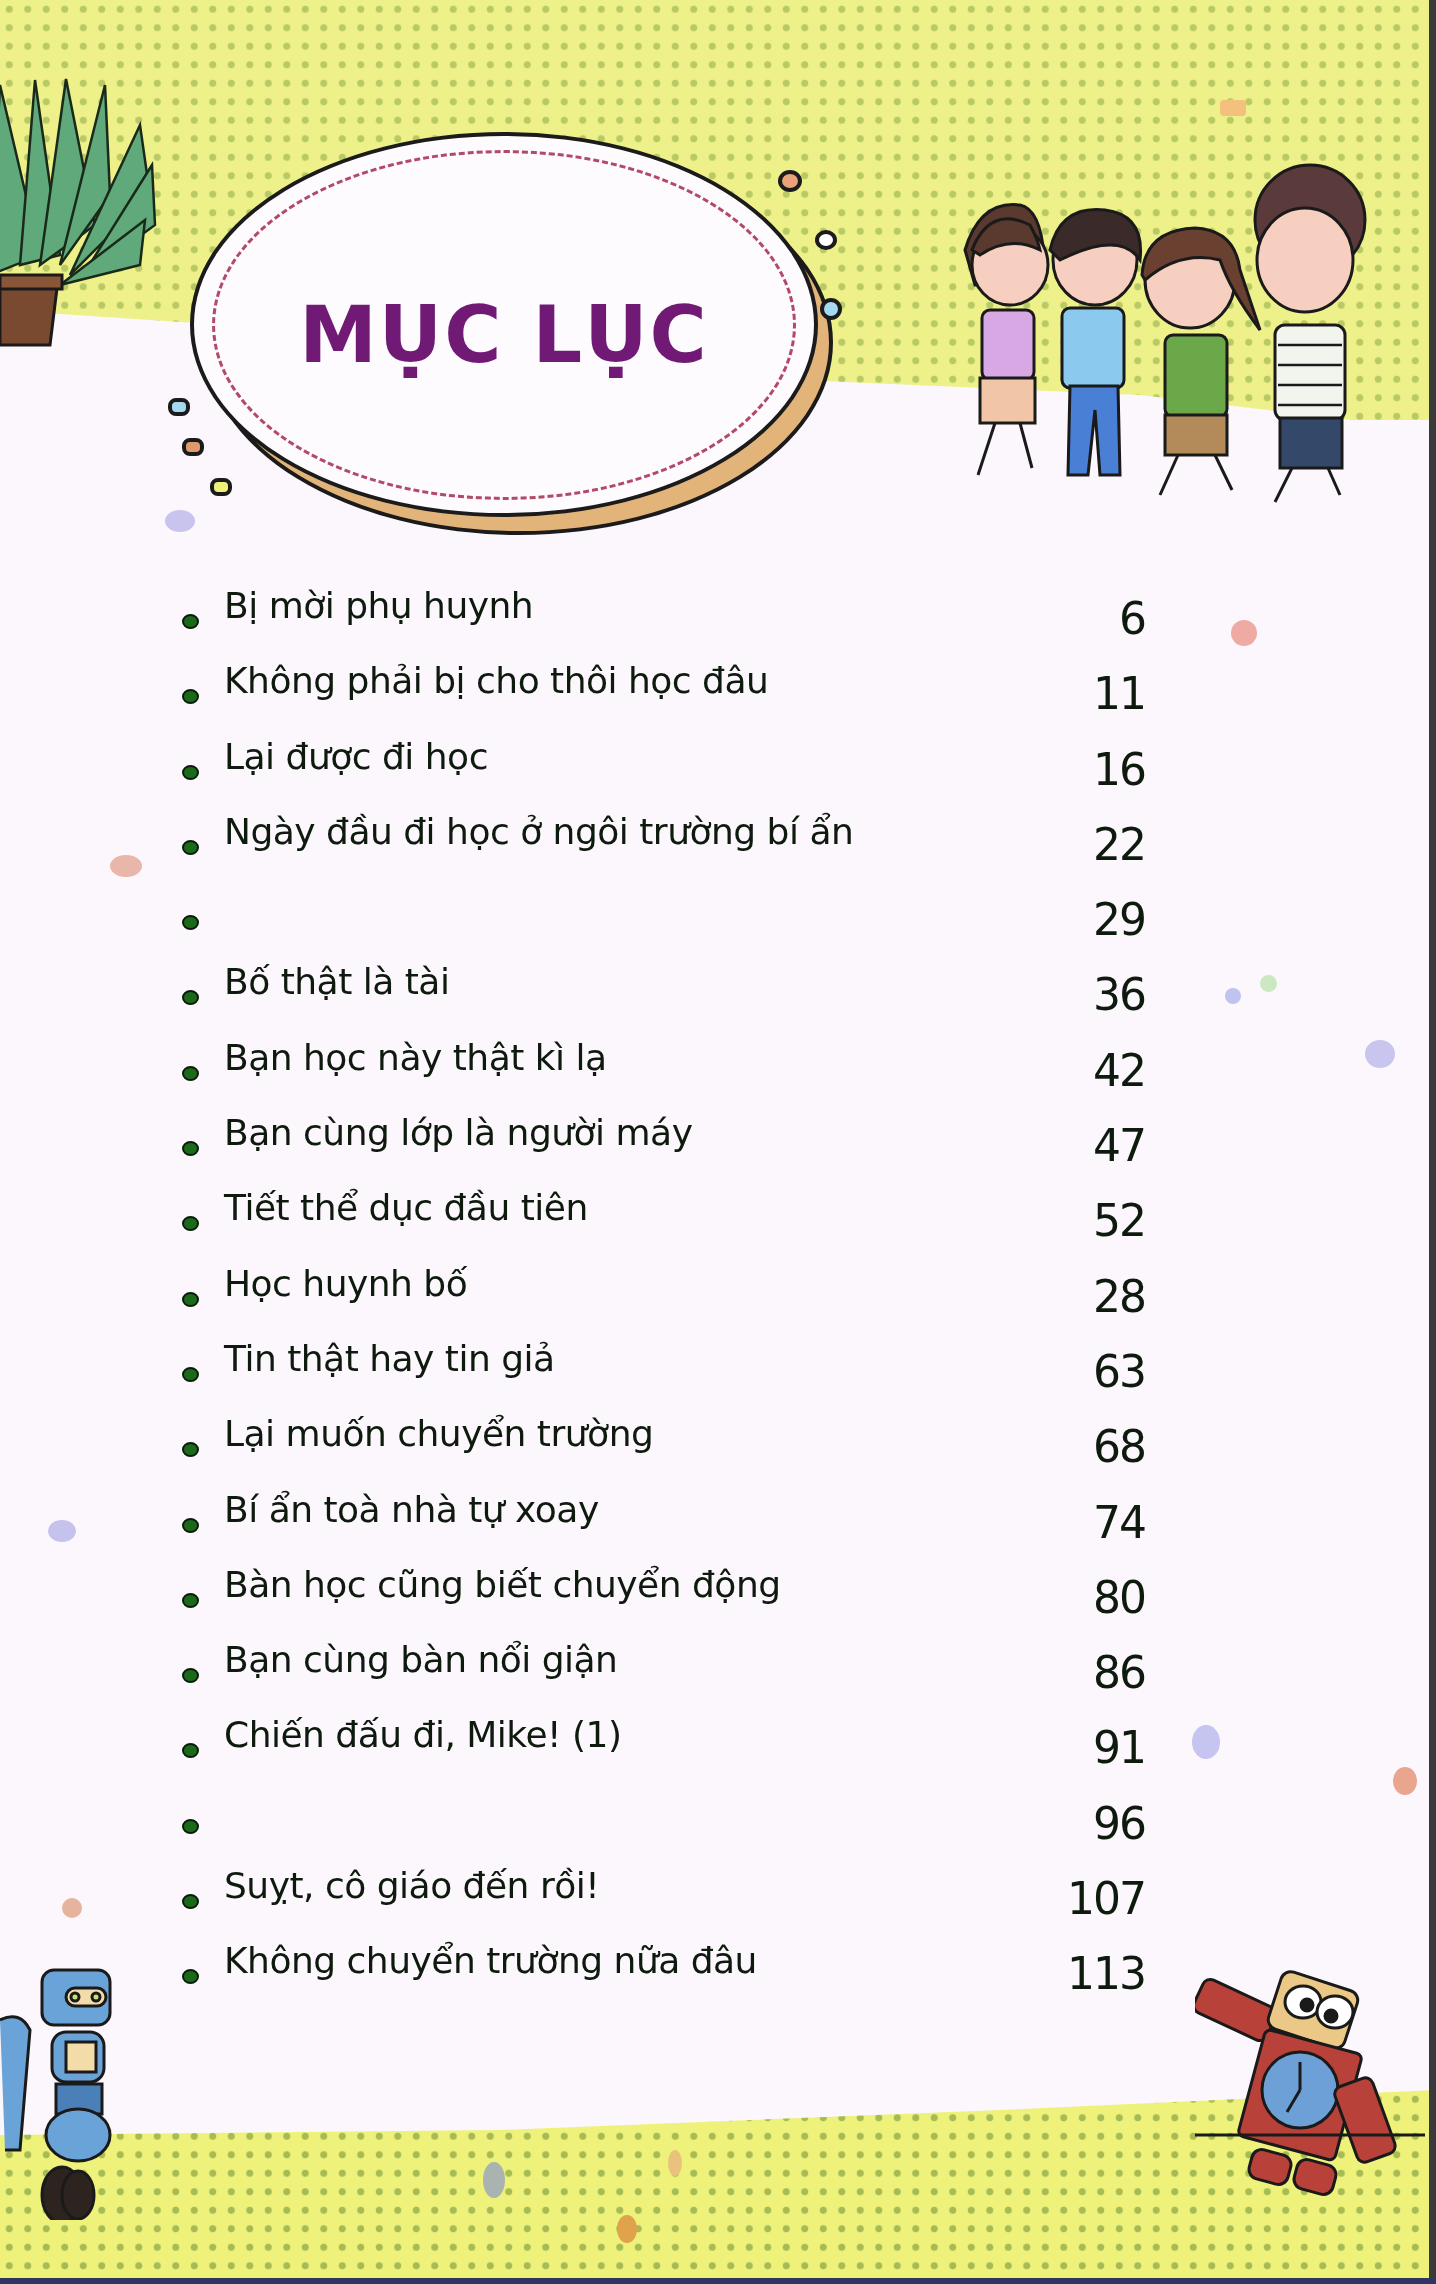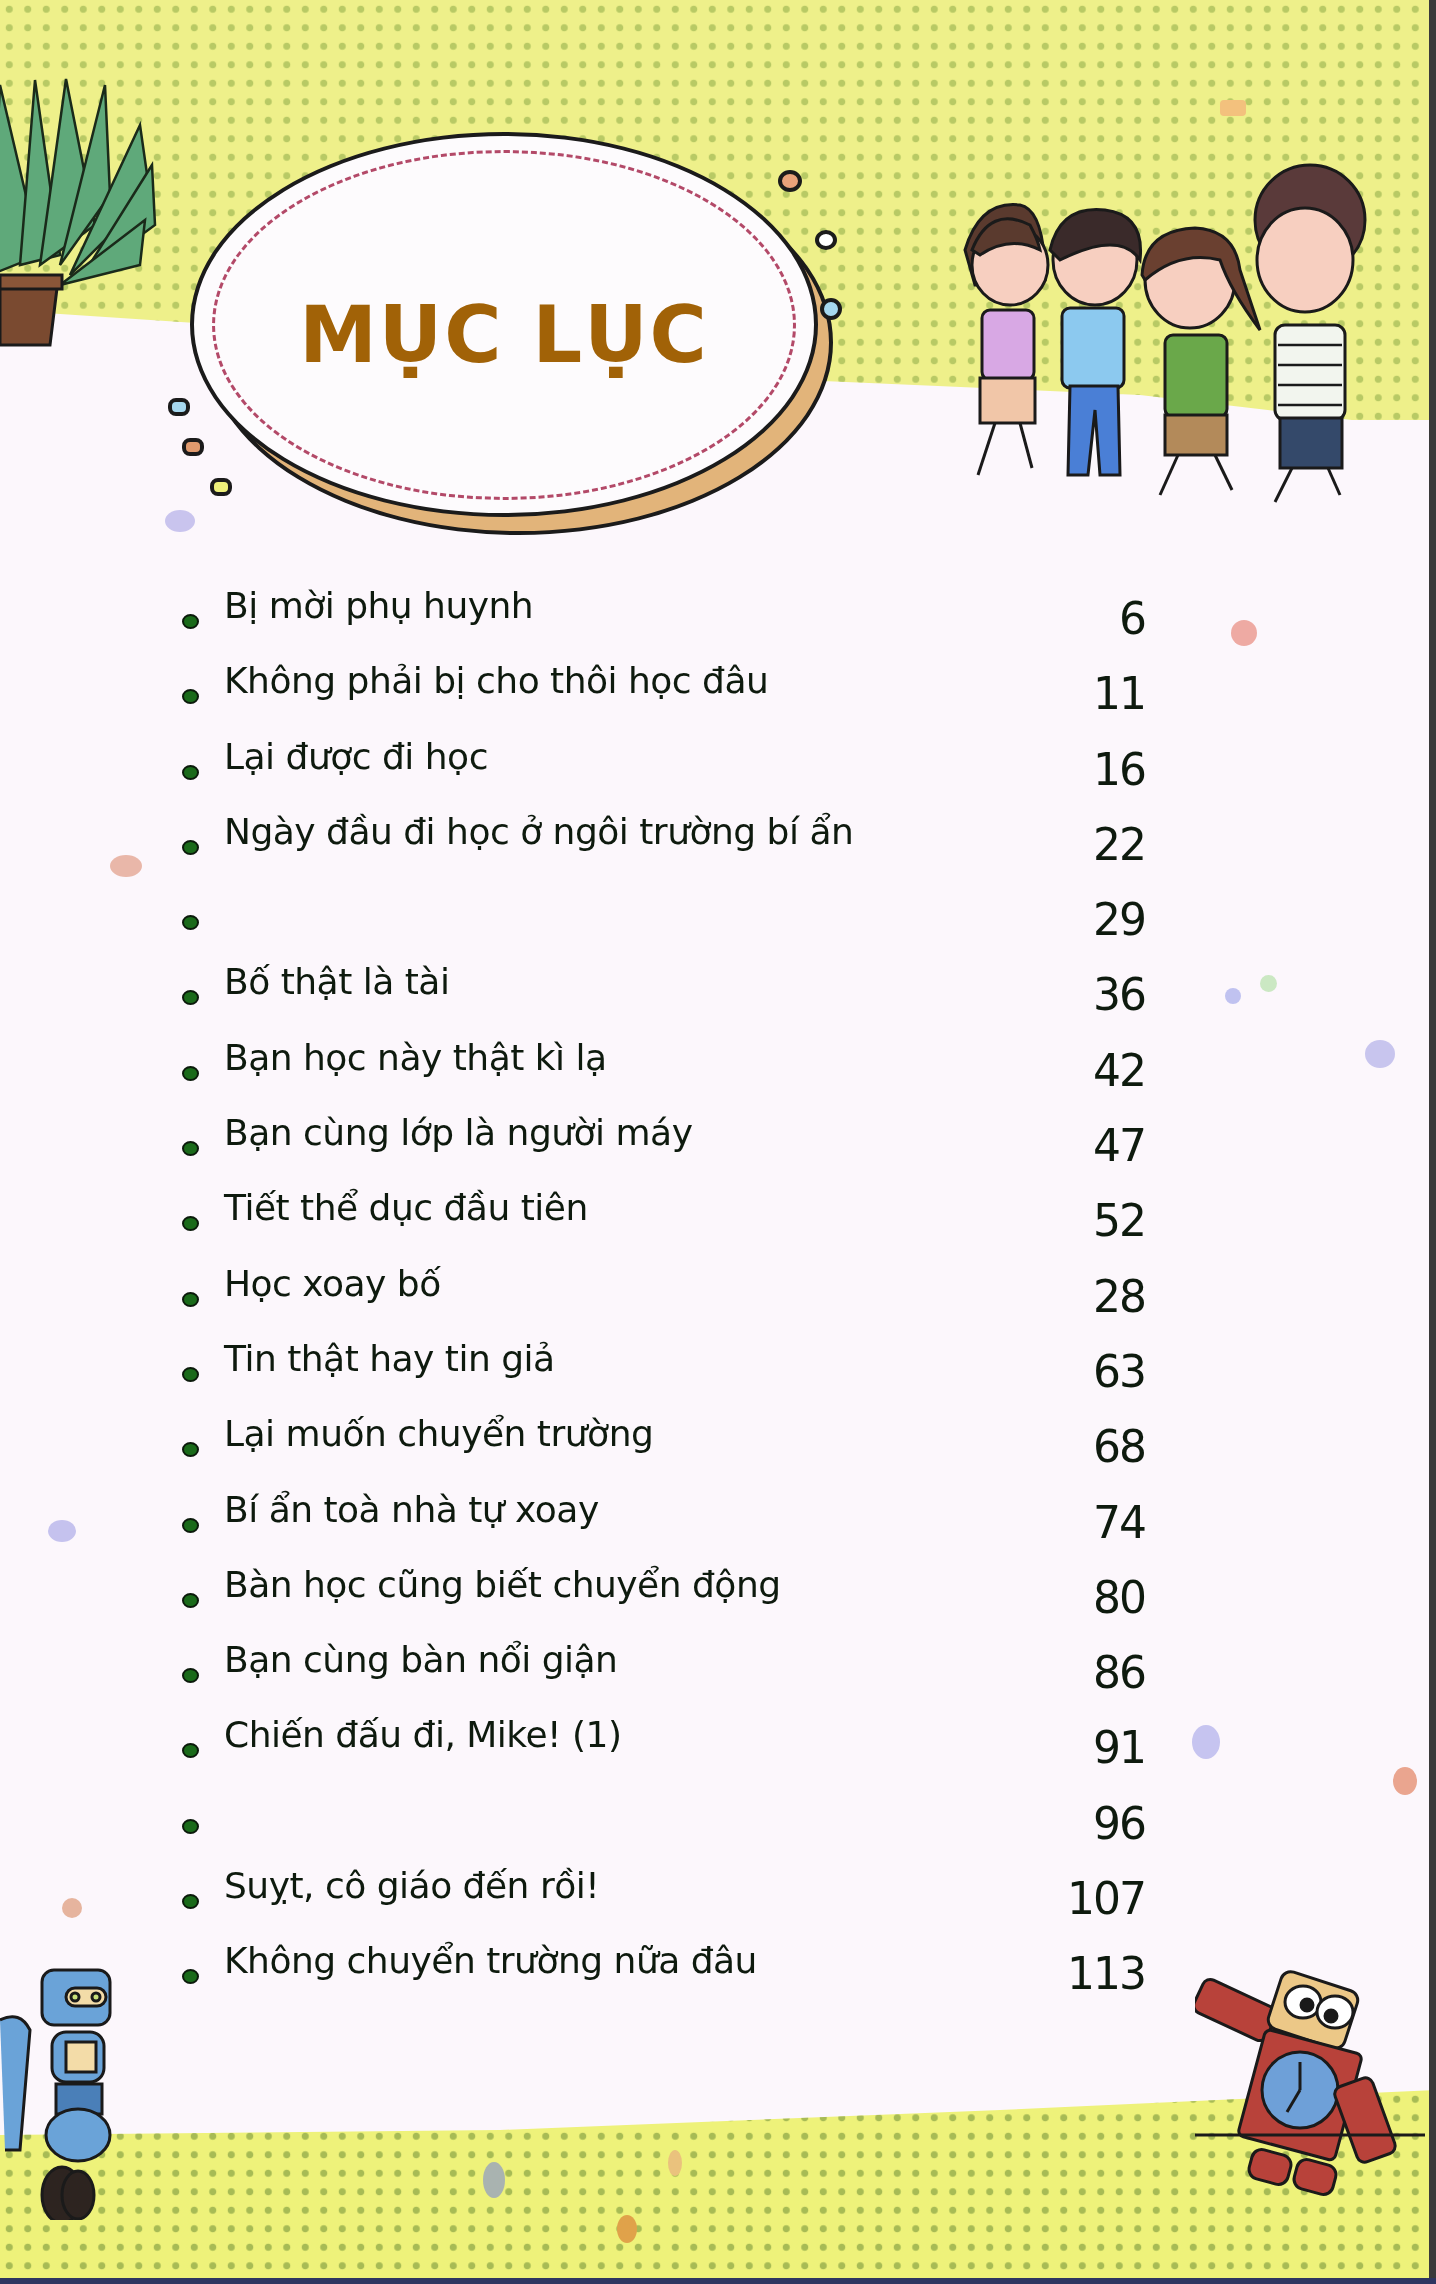--- a/index.html
+++ b/index.html
@@ -35,21 +35,21 @@
     position: absolute; left: 190px; top: 132px; width: 628px; height: 385px;
     border-radius: 50%; background: #fdfbfd; border: 4px solid #1b1b1b; box-sizing: border-box;
   }
   .oval-dash {
     position: absolute; left: 212px; top: 150px; width: 584px; height: 350px;
     border-radius: 50%; border: 3px dashed #b34968; box-sizing: border-box;
   }
   .title {
     position: absolute; left: 190px; top: 290px; width: 628px; text-align: center;
     font-family: "DejaVu Sans", sans-serif; font-size: 78px; font-weight: bold;
-    color: #a16207; letter-spacing: 2px;
+    color: #701a75; letter-spacing: 2px;
   }
   .bubble { position: absolute; border: 4px solid #1b1b1b; border-radius: 50%; box-sizing: border-box; }
 
   
   .toc { position: absolute; left: 170px; top: 585px; width: 1000px; }
   .toc-row { position: relative; height: 75.3px; }
   .bullet {
     position: absolute; left: 12px; top: 29px; width: 13px; height: 11px;
     background: #1a6a1a; border: 2px solid #0b1a0b; border-radius: 50%;
   }
@@ -190,21 +190,21 @@
         <span class="toc-label">Bạn cùng lớp là người máy</span>
         <span class="toc-page">47</span>
       </div>
     <div class="toc-row">
         <span class="bullet"></span>
         <span class="toc-label">Tiết thể dục đầu tiên</span>
         <span class="toc-page">52</span>
       </div>
     <div class="toc-row">
         <span class="bullet"></span>
-        <span class="toc-label">Học xoay bố</span>
+        <span class="toc-label">Học huynh bố</span>
         <span class="toc-page">28</span>
       </div>
     <div class="toc-row">
         <span class="bullet"></span>
         <span class="toc-label">Tin thật hay tin giả</span>
         <span class="toc-page">63</span>
       </div>
     <div class="toc-row">
         <span class="bullet"></span>
         <span class="toc-label">Lại muốn chuyển trường</span>

